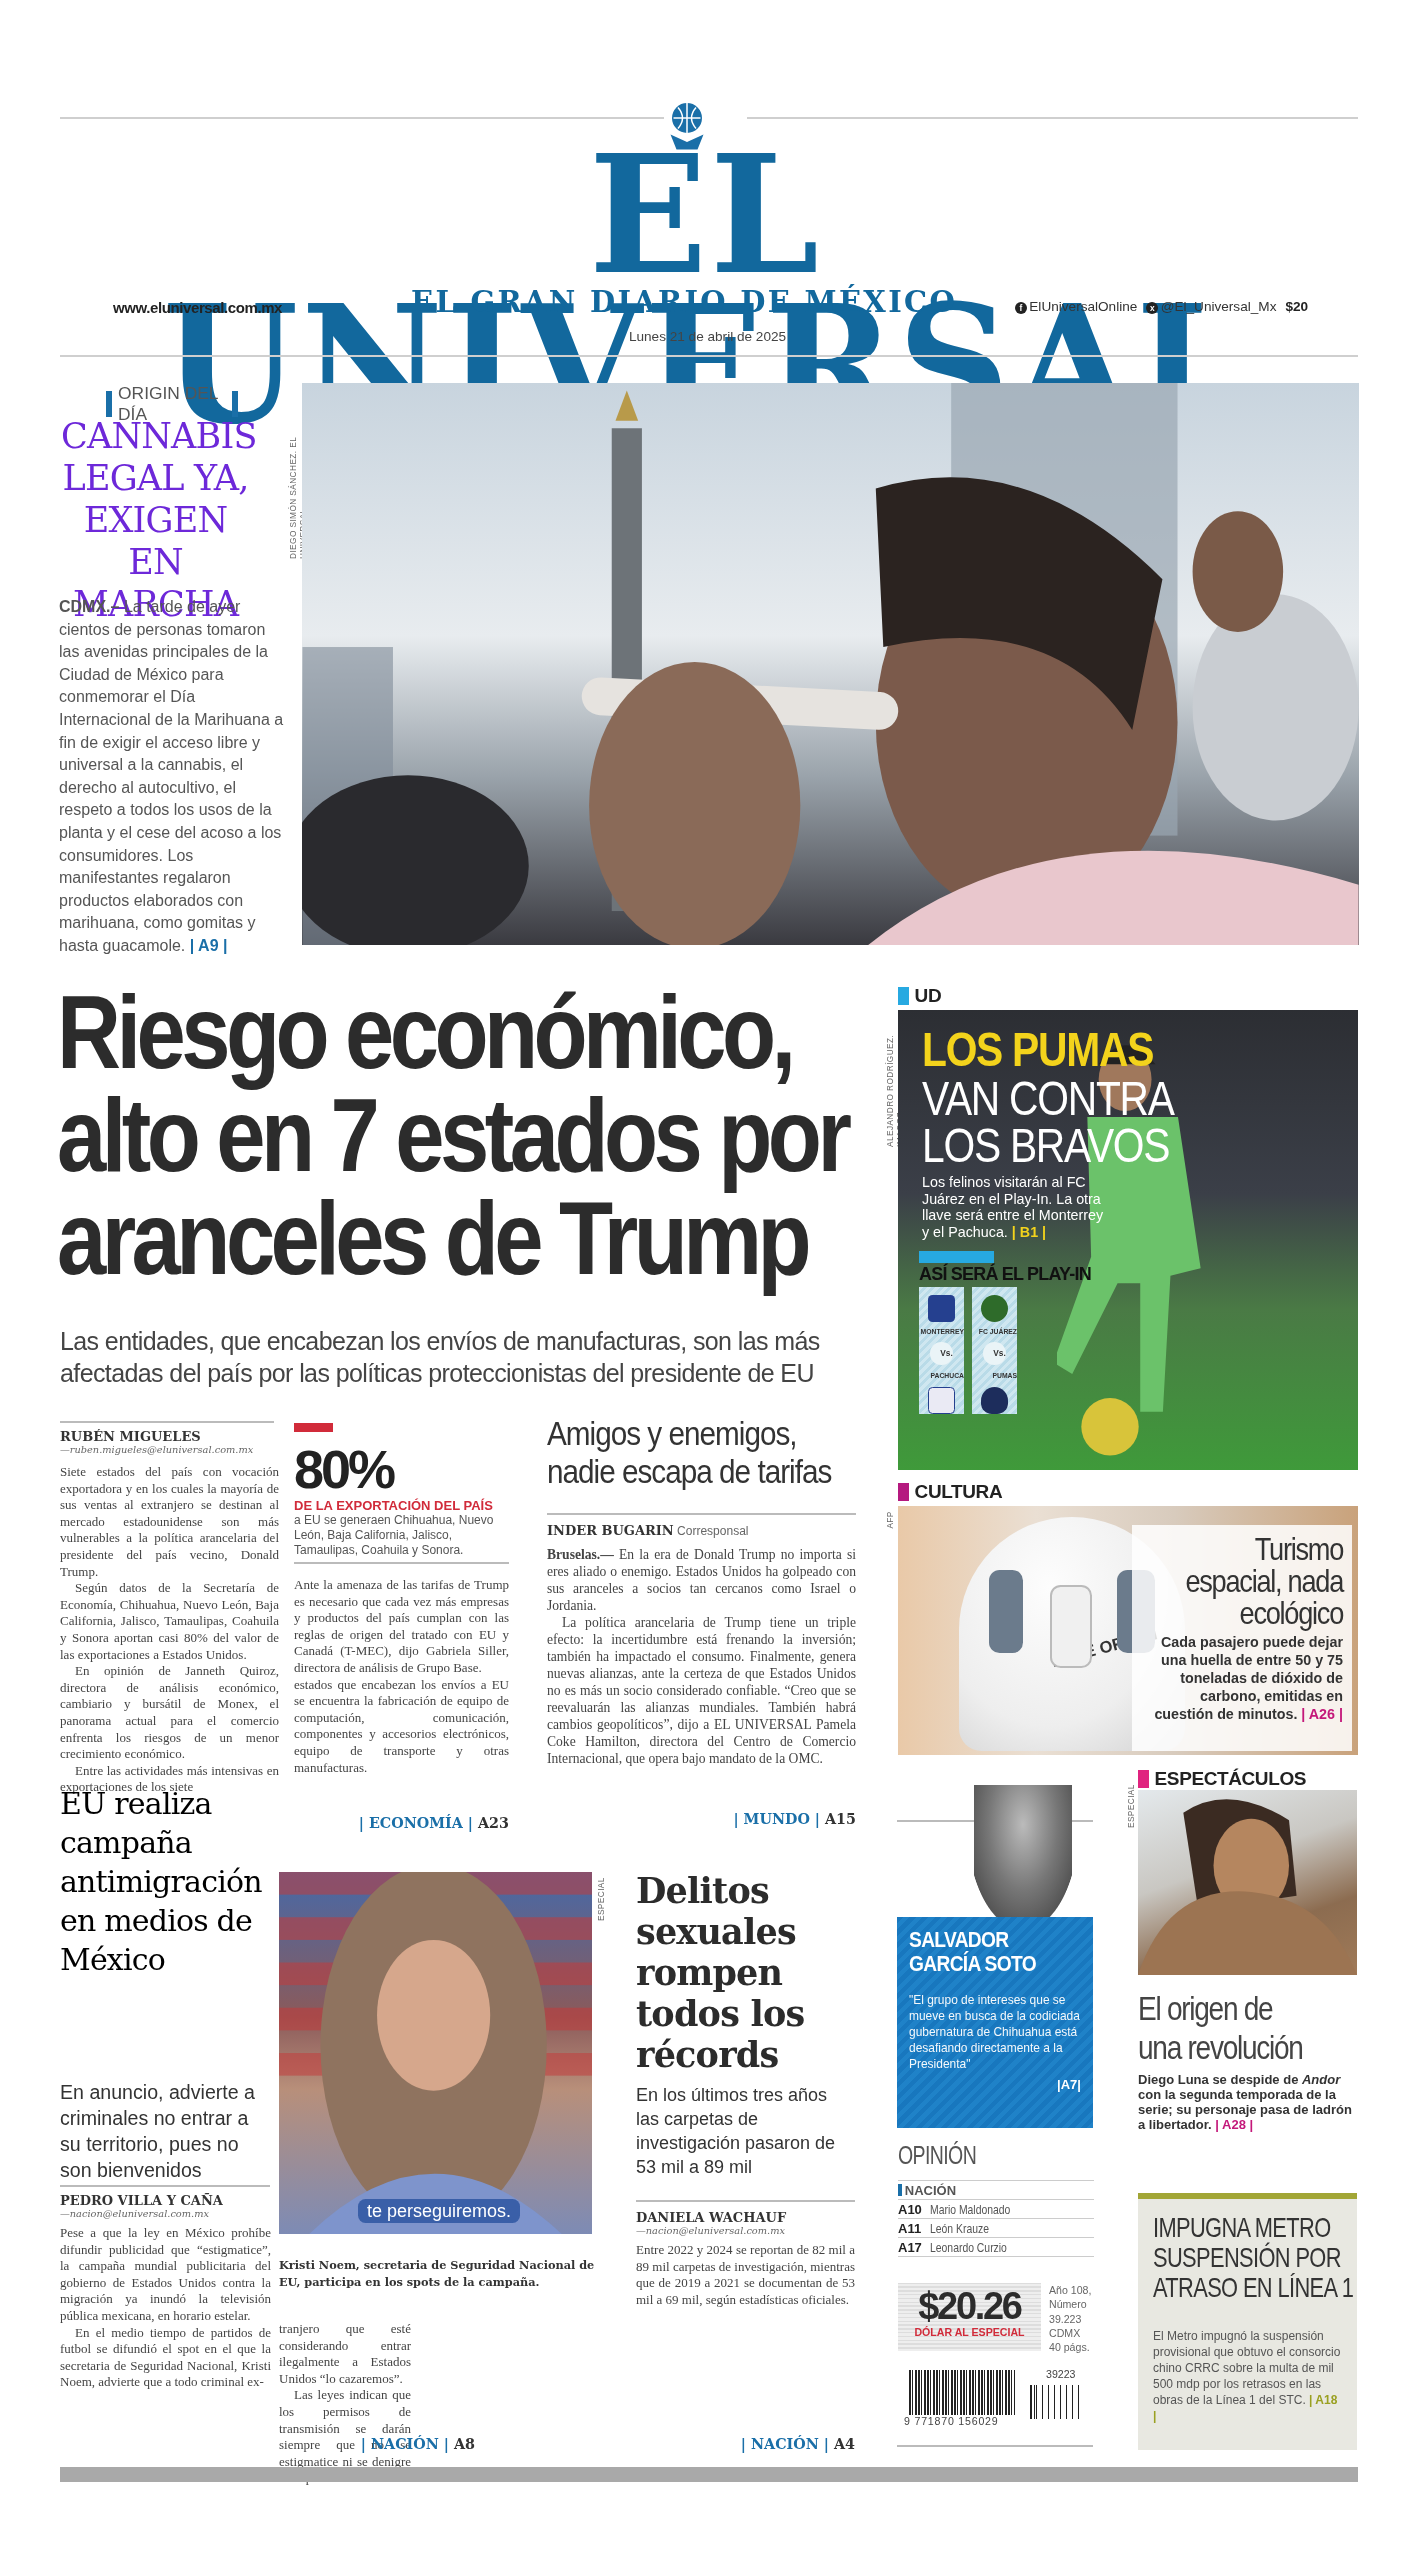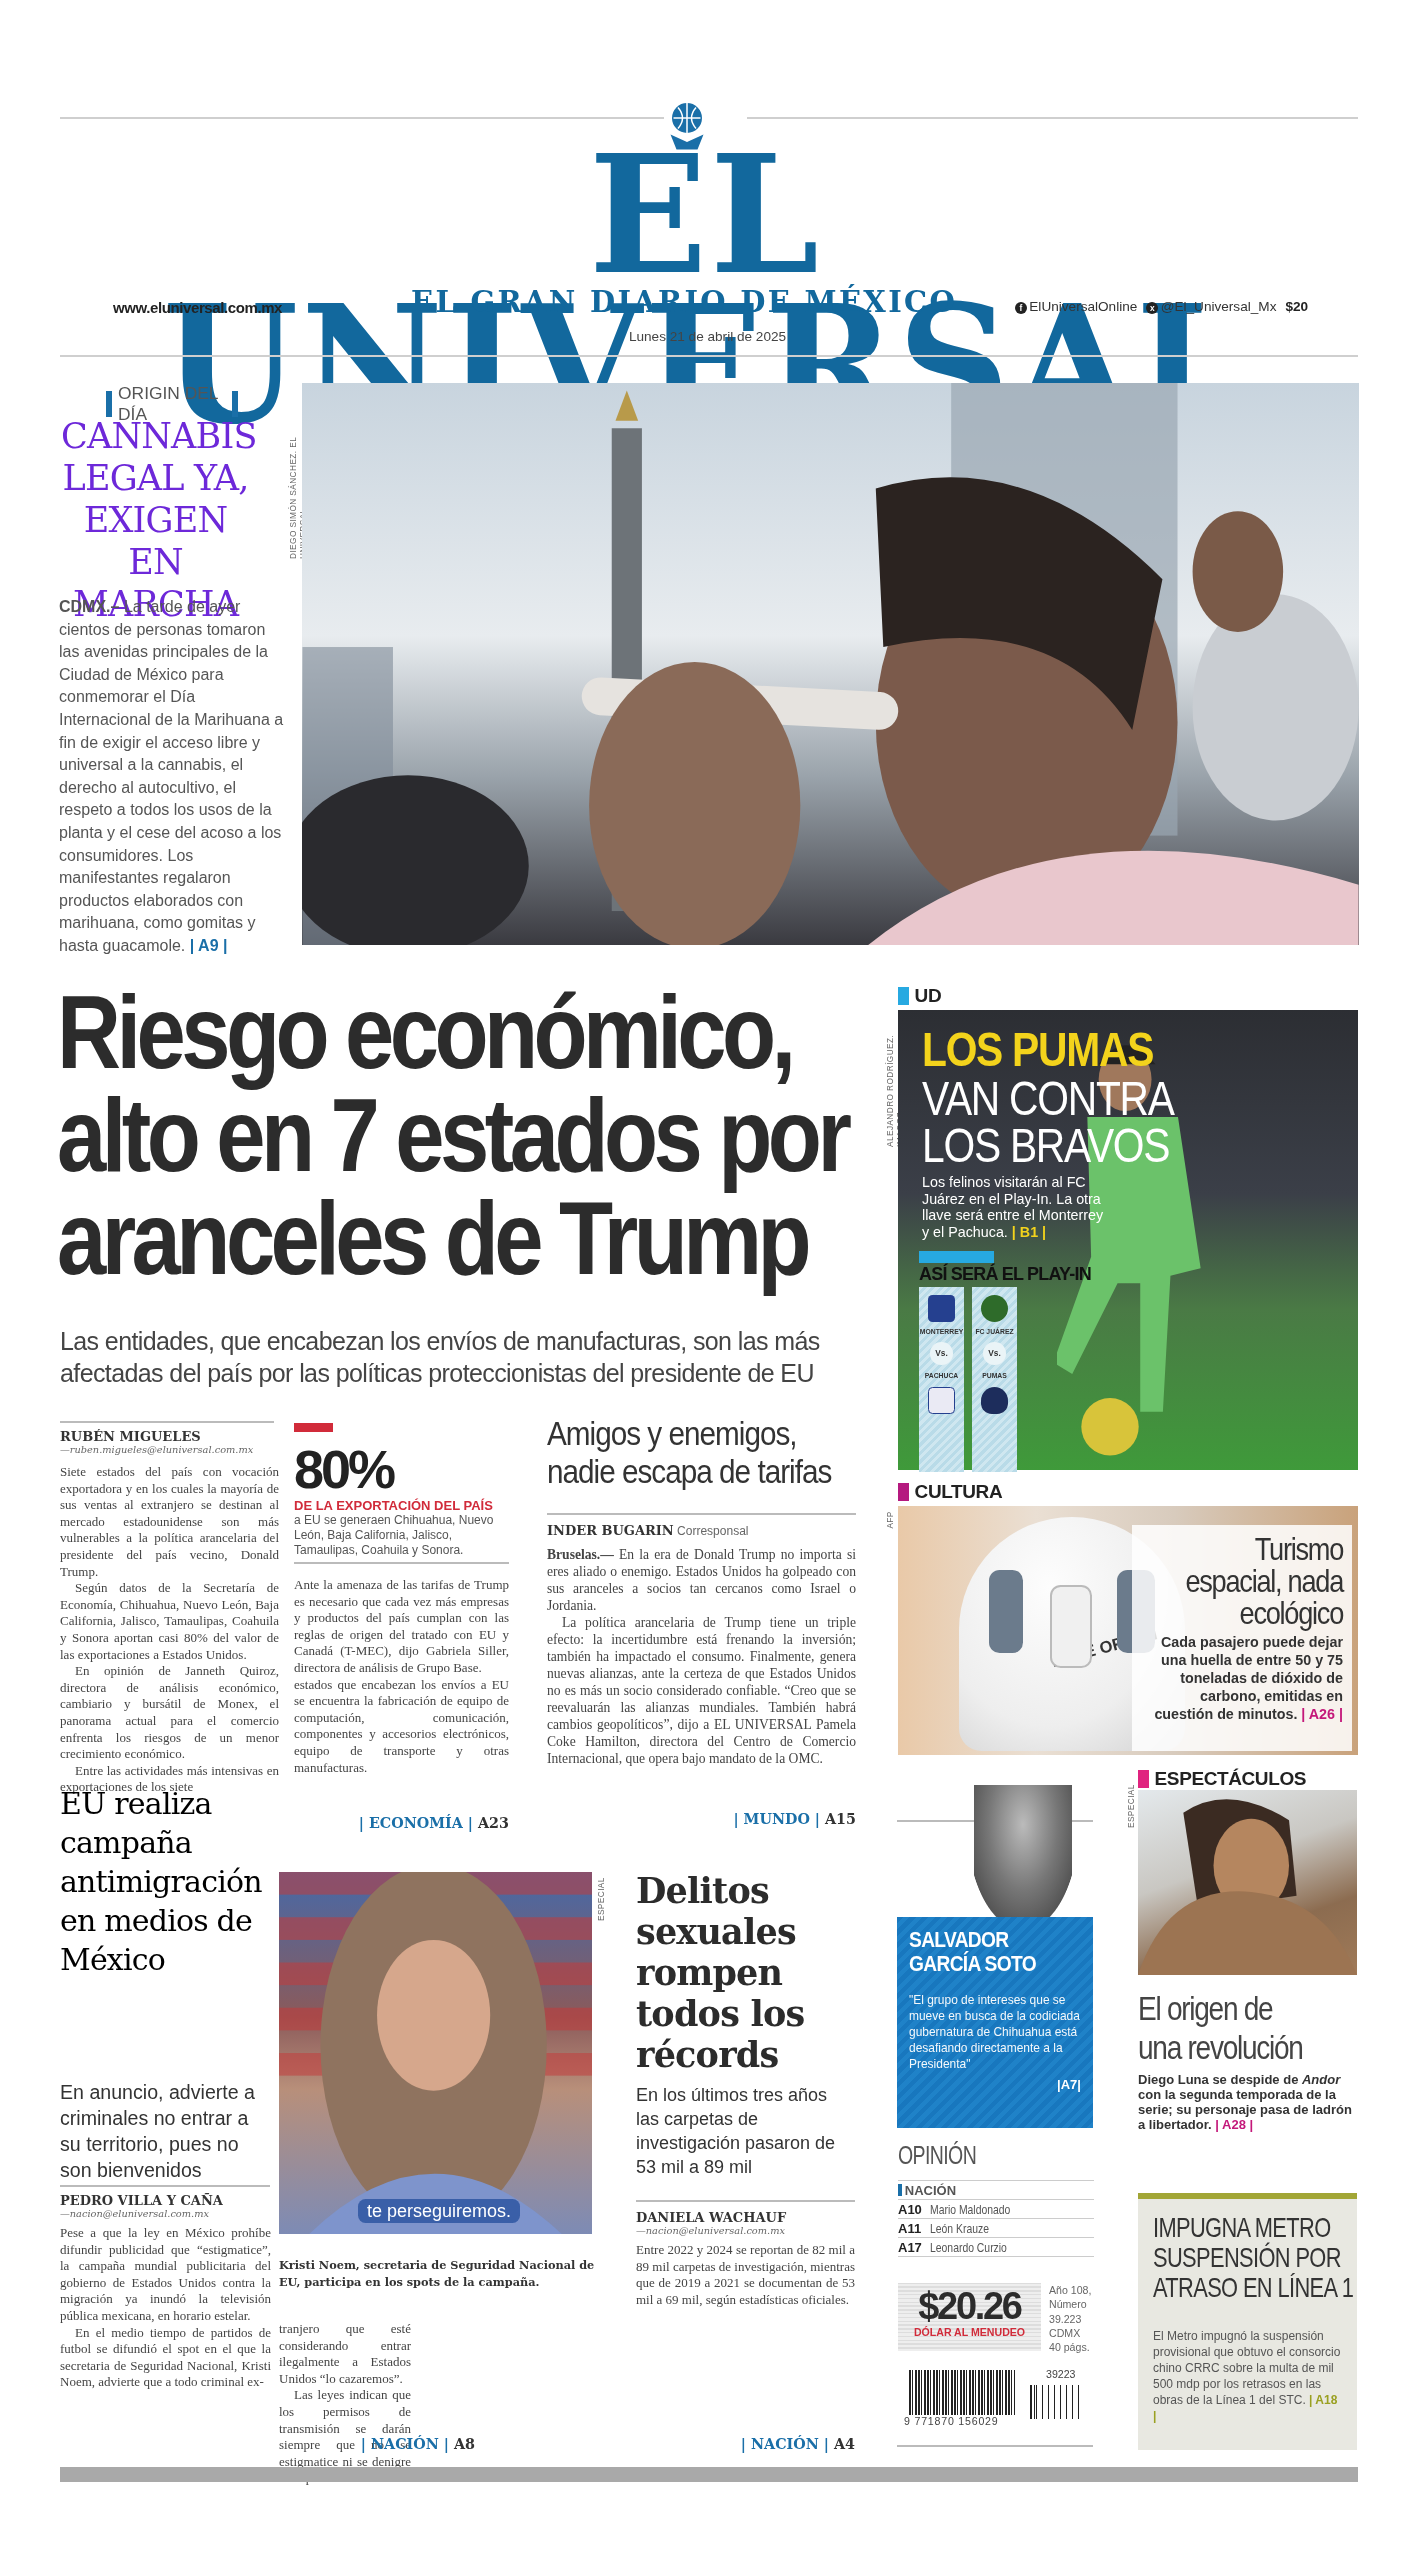--- a/index.html
+++ b/index.html
@@ -44,21 +44,21 @@
 .amigos-head{left:547px;top:1415px;width:317px;font-size:33px;line-height:38px;color:#333;letter-spacing:-1.1px;transform:scaleX(0.9);transform-origin:left top;white-space:nowrap}
 
 .section-tag{font-weight:bold;font-size:19px;color:#222;display:flex;align-items:center;gap:6px;letter-spacing:-0.4px}
 .section-tag .sq{display:inline-block;width:10.6px;height:18px}
 .ud-box{left:898px;top:1010px;width:460px;height:460px;background:linear-gradient(180deg,#2c2e33 0%,#3b3f48 40%,#4a7a45 65%,#3f9a3a 100%);overflow:hidden}
 .ud-head1{left:922px;top:1026px;font-size:48px;line-height:48px;font-weight:bold;color:#f3d31c;letter-spacing:-1.5px;transform:scaleX(0.85);transform-origin:left top;white-space:nowrap}
 .ud-head2{left:922px;top:1075px;font-size:48px;line-height:47px;color:#fff;letter-spacing:-1.5px;transform:scaleX(0.85);transform-origin:left top;white-space:nowrap}
 .ud-sub{left:922px;top:1174px;width:189px;font-size:14.3px;line-height:16.6px;color:#fff}
 .playin-bar{left:919px;top:1251px;width:75px;height:12px;background:#27a9e1}
 .playin-title{left:919px;top:1264px;font-weight:bold;font-size:18px;color:#111;letter-spacing:-0.8px}
-.playin-col{position:absolute;top:1287px;width:45px;height:185px;background:repeating-linear-gradient(135deg,#cfe7f0 0 3px,#b9dbe8 3px 6px);text-align:center;font-size:6.8px;font-weight:bold;color:#333}
+.playin-col{position:absolute;top:1287px;width:45px;height:127px;background:repeating-linear-gradient(135deg,#cfe7f0 0 3px,#b9dbe8 3px 6px);text-align:right;font-size:6.8px;font-weight:bold;color:#333}
 .playin-col .logo-c{width:27px;height:27px;margin:7.5px auto 6px;border-radius:4.5px}
 .playin-col .vs{width:22.6px;height:22.6px;border-radius:50%;background:#eaf4f7;margin:7.5px auto;line-height:22.6px;font-size:8.3px}
 .player{left:1057px;top:1034px;width:174px;height:423px}
 
 .cultura-box{left:898px;top:1506px;width:460px;height:249px;background:linear-gradient(90deg,#e9c9a8 0%,#eadfd3 30%,#d8cbbd 60%,#c9a27b 100%);overflow:hidden}
 .capsule{left:959px;top:1517px;width:226px;height:234px;background:radial-gradient(ellipse at 40% 30%,#fdfdfd 0%,#eeeeee 60%,#cfcfcf 100%);border-radius:113px 113px 22.6px 22.6px}
 .cult-text{left:1132px;top:1525px;width:220px;height:226px;background:rgba(255,255,255,0.85);padding:7.5px 9px;text-align:right}
 .cult-head{font-size:32px;line-height:32px;color:#333;letter-spacing:-1.5px;transform:scaleX(0.85);transform-origin:right top}
 .cult-body{font-size:14.3px;line-height:18px;font-weight:bold;color:#333;margin-top:4.5px}
 
@@ -314,21 +314,21 @@
       <span>León Krauze</span>
     </div>
   <div class="row">
       <b>A17</b>
       <span>Leonardo Curzio</span>
     </div>
   <div class="row"></div>
 </div>
 <div class="abs dollar">
   <div class="dollar-val">$20.26</div>
-  <div class="dollar-lbl">DÓLAR AL MENUDEO</div>
+  <div class="dollar-lbl">DÓLAR AL ESPECIAL</div>
 </div>
 <div class="abs issue">
   <div>Año 108,</div>
   <div>Número</div>
   <div>39.223</div>
   <div>CDMX</div>
   <div>40 págs.</div>
 </div>
 <div class="abs barcode"></div>
 <div class="abs barcode2"></div>

